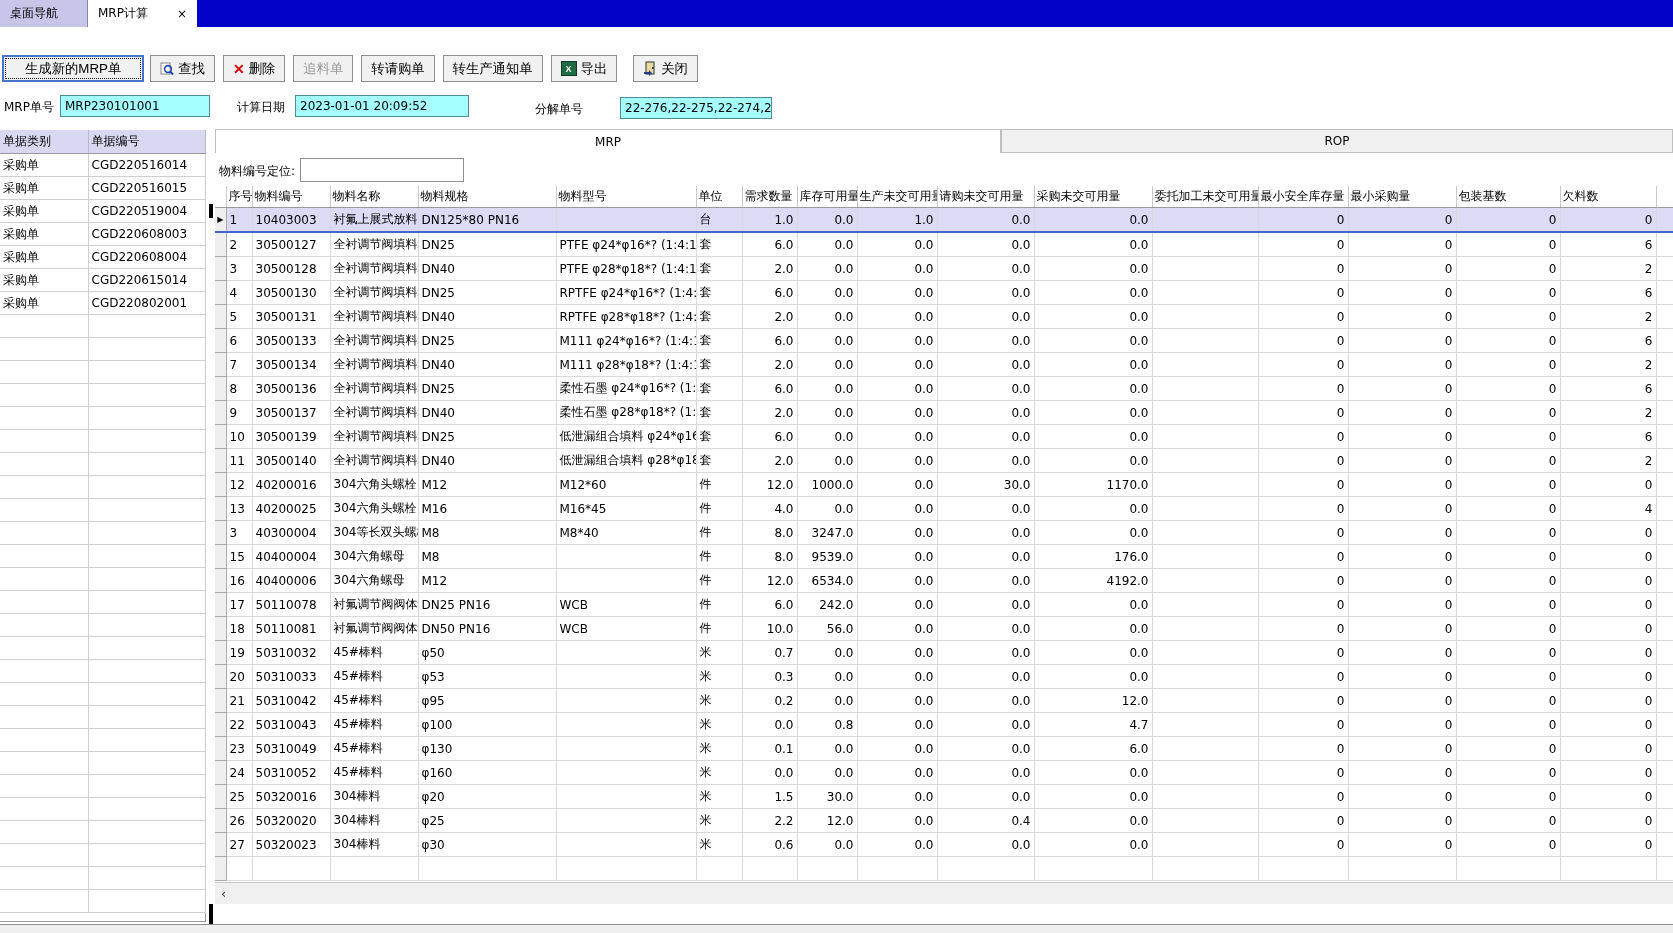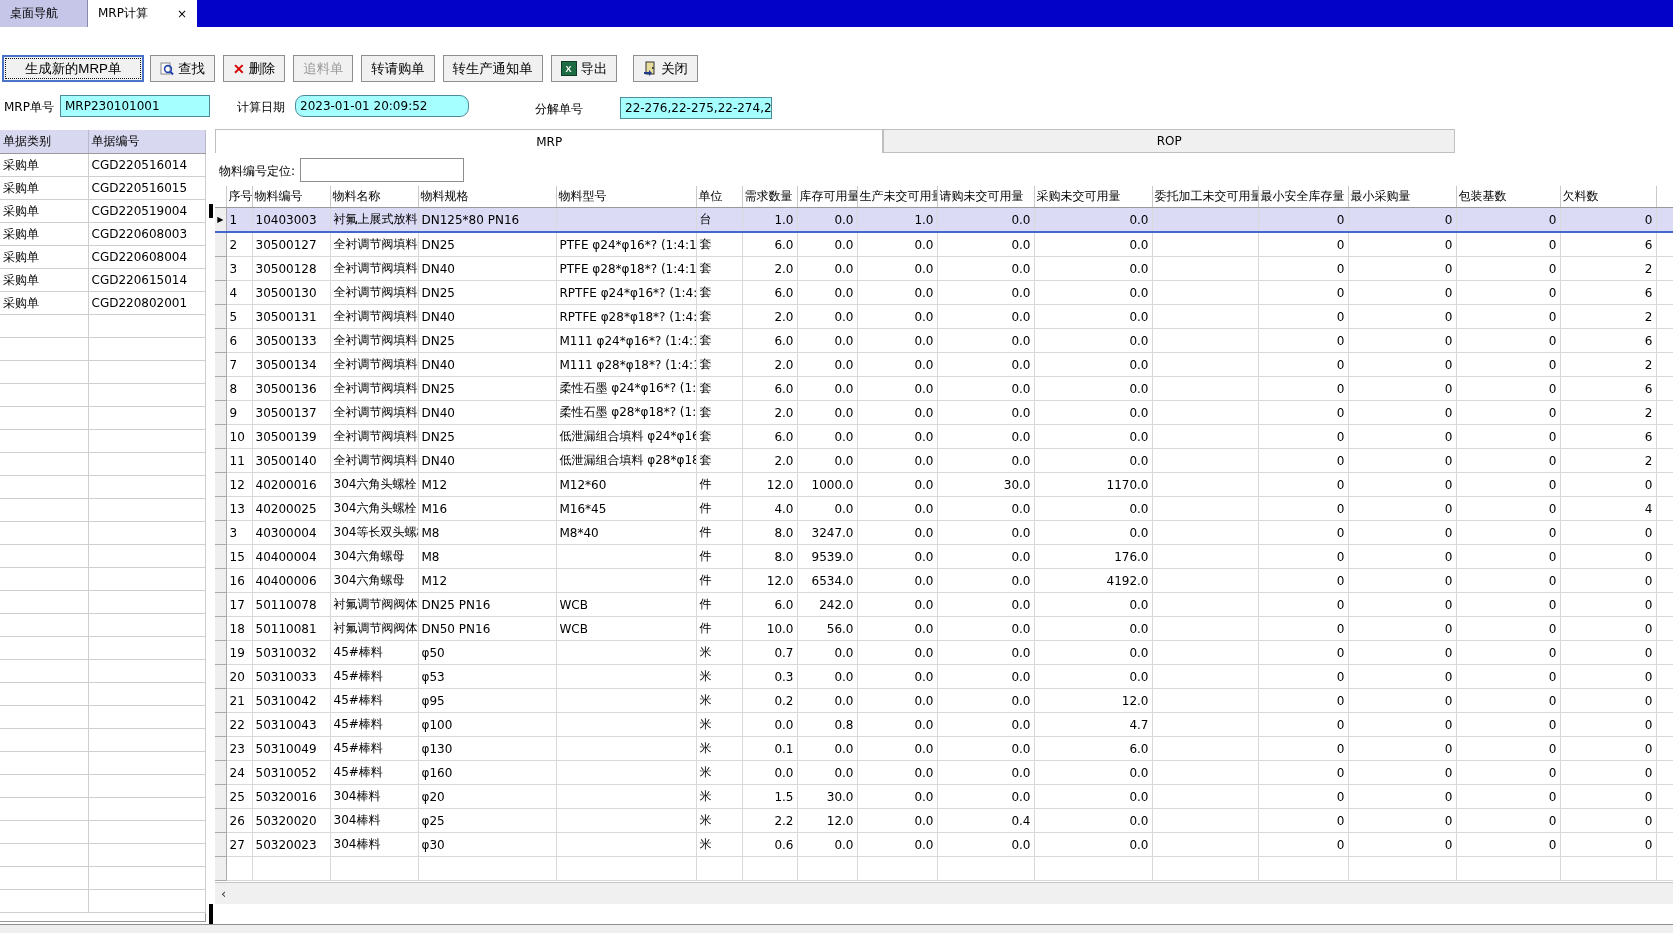--- a/index.html
+++ b/index.html
@@ -31,21 +31,21 @@
   .lp-table{border-collapse:collapse;table-layout:fixed;width:205px;}
   .lp-table th{background:#D8D8F0;font-weight:normal;text-align:left;height:23px;
                border-right:1px solid #B8B8CE;border-bottom:1px solid #9a9a9a;padding:0 3px;overflow:hidden;white-space:nowrap;}
   .lp-table td{height:22px;border-right:1px solid #CFCFCF;border-bottom:1px solid #CFCFCF;
                padding:0 3px;overflow:hidden;white-space:nowrap;}
   
   .splitter{position:absolute;left:206px;top:130px;width:9px;height:794px;background:#FFFFFF;}
   .split-thumb{position:absolute;left:3px;top:74px;width:4px;height:14px;background:#000;}
   .split-thumb2{position:absolute;left:3px;top:774px;width:4px;height:20px;background:#000;}
   
-  .maintabs{position:absolute;left:215px;top:129px;width:1240px;height:24px;display:flex;}
+  .maintabs{position:absolute;left:215px;top:129px;width:1458px;height:24px;display:flex;}
   .mtab{height:24px;display:flex;align-items:center;justify-content:center;box-sizing:border-box;}
   .mtab.active{width:786px;background:#FFFFFF;border:1px solid #BFBFBF;border-bottom:none;}
   .mtab.idle{width:672px;background:#F0F0F0;border:1px solid #BFBFBF;}
   
   .locate-lbl{position:absolute;left:219px;top:160px;height:22px;line-height:22px;}
   .locate-input{position:absolute;left:300px;top:158px;width:158px;height:20px;background:#fff;
                 border:1px solid #8E8E8E;}
   
   .gridwrap{position:absolute;left:215px;top:186px;width:1458px;}
   table.grid{border-collapse:collapse;table-layout:fixed;width:1458px;}
@@ -122,21 +122,21 @@
       <rect x="9" y="6" width="1.6" height="2" fill="#333"></rect>
       <path d="M1 11 L6 11 L6 9 L9 12 L6 15 L6 13 L1 13 Z" fill="#223C8C"></path>
     </svg>
     <span>关闭</span>
   </button>
 </div>
 
 <span class="fieldlbl" style="left:4px;top:97px;">MRP单号</span>
 <div class="cyan" style="left:60px;top:95px;width:140px;">MRP230101001</div>
 <span class="fieldlbl" style="left:237px;top:97px;">计算日期</span>
-<div class="cyan" style="left:295px;top:95px;width:164px;border-radius:9px;">2023-01-01 20:09:52</div>
+<div class="cyan" style="left:295px;top:95px;width:164px;">2023-01-01 20:09:52</div>
 <span class="fieldlbl" style="left:535px;top:99px;">分解单号</span>
 <div class="cyan" style="left:620px;top:97px;width:142px;">22-276,22-275,22-274,2</div>
 
 <div class="leftpanel">
   <table class="lp-table">
     <colgroup>
         <col style="width:88px">
         <col style="width:117px">
       </colgroup>
     <thead>

